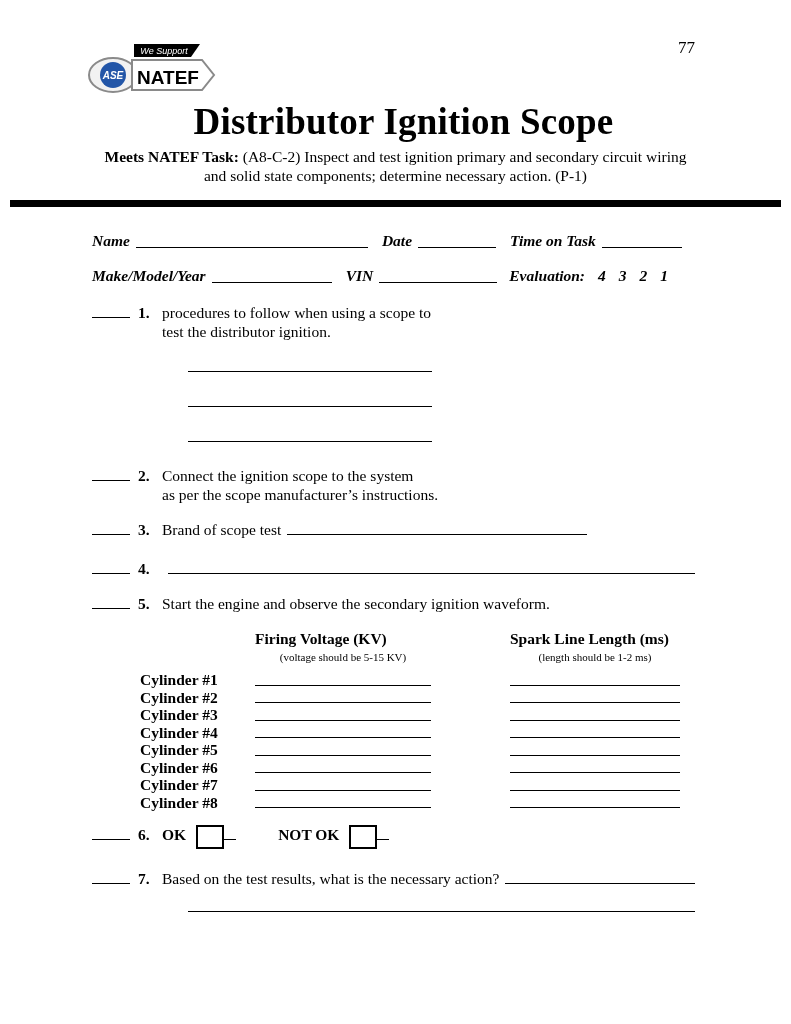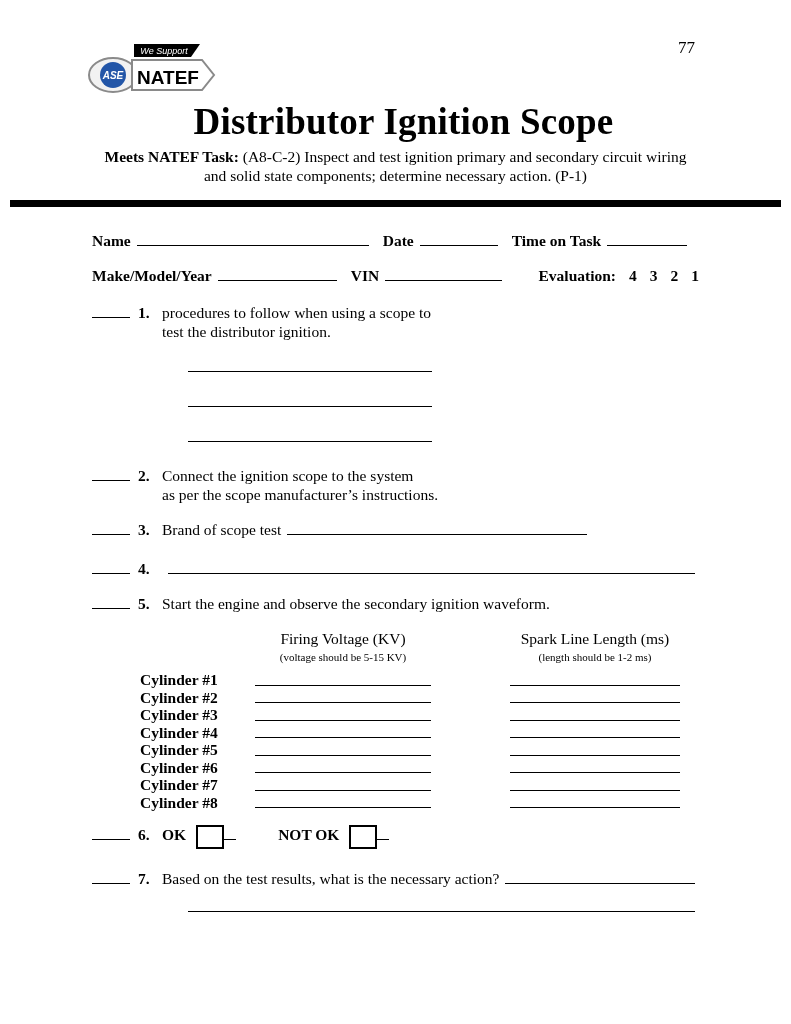--- a/index.html
+++ b/index.html
@@ -11,38 +11,38 @@
   .page-number{position:absolute;top:38px;right:96px;font-size:17px;}
   .logo{position:absolute;top:42px;left:88px;}
   .logo text{font-family:"Liberation Sans",sans-serif;}
   .title{position:absolute;top:100px;left:0;width:100%;text-align:center;
          font-size:37px;font-weight:bold;letter-spacing:.2px;padding-left:8px;}
   .task{position:absolute;top:147px;left:0;width:100%;text-align:center;
         font-size:15.5px;line-height:19px;}
   .rule{height:7px;background:#000;margin:0 10px;}
   .content{padding:24px 92px 0 92px;font-size:15.5px;line-height:19px;}
   .b{font-weight:bold;}
-  .row{display:flex;align-items:flex-start;white-space:nowrap;}
+  .row{display:flex;align-items:center;white-space:nowrap;font-style:italic;}
   .blank{display:inline-block;border-bottom:1.5px solid #000;height:14px;
          vertical-align:baseline;margin-left:6px;flex-shrink:1;}
   .gap-l{margin-left:14px;}
   .row2{margin-top:16px;}
   .evalnum{margin-left:13px;font-weight:bold;}
   .item{display:flex;align-items:baseline;margin-top:18px;}
   .lead-blank{width:38px;flex:none;border-bottom:1.5px solid #000;height:14px;margin-right:8px;}
   .num{width:24px;flex:none;font-weight:bold;}
   .itext{flex:1;}
   .answer-lines{margin-top:2px;}
   .answer-line{width:244px;margin-left:96px;border-bottom:1.5px solid #000;height:34px;}
   .answer-line.first{height:28px;}
   .inline-blank-fixed{display:inline-block;border-bottom:1.5px solid #000;height:14px;margin-left:6px;}
   .fill-blank{flex:1;border-bottom:1.5px solid #000;height:14px;margin-left:6px;margin-right:4px;}
   .cyl-section{margin-top:16px;margin-left:48px;}
   .cyl-grid{display:grid;grid-template-columns:115px 176px 79px 170px;}
-  .cyl-head{text-align:center;font-weight:normal;white-space:nowrap;}
+  .cyl-head{font-weight:bold;white-space:nowrap;}
   .cyl-sub{text-align:center;font-size:11px;white-space:nowrap;padding-bottom:4px;}
   .cyl-label{font-weight:bold;line-height:17.5px;}
   .cyl-line{border-bottom:1.5px solid #000;margin-bottom:3px;}
   .item6{margin-top:14px;}
   .checkbox{width:24px;height:20px;border:2.5px solid #000;flex:none;margin-left:10px;align-self:flex-end;}
   .after-blank{width:12px;flex:none;border-bottom:1.5px solid #000;height:12px;}
   .notok-gap{margin-left:42px;}
   .second-line{margin-left:96px;margin-right:4px;border-bottom:1.5px solid #000;height:23px;}
 </style>
 </head>
@@ -84,21 +84,21 @@
       <span class="blank" style="width:78px"></span>
       <span class="b gap-l">Time on Task</span>
       <span class="blank" style="width:80px"></span>
     </div>
 
     <div class="row row2">
       <span class="b">Make/Model/Year</span>
       <span class="blank" style="width:120px"></span>
       <span class="b gap-l">VIN</span>
       <span class="blank" style="width:118px"></span>
-      <span class="b gap-l" style="margin-left:36px">Evaluation:</span>
+      <span class="b gap-l" style="margin-left:12px">Evaluation:</span>
       <span class="evalnum">4</span>
       <span class="evalnum">3</span>
       <span class="evalnum">2</span>
       <span class="evalnum">1</span>
     </div>
 
     <div class="item">
       <span class="lead-blank"></span>
       <span class="num">1.</span>
       <div class="itext">

